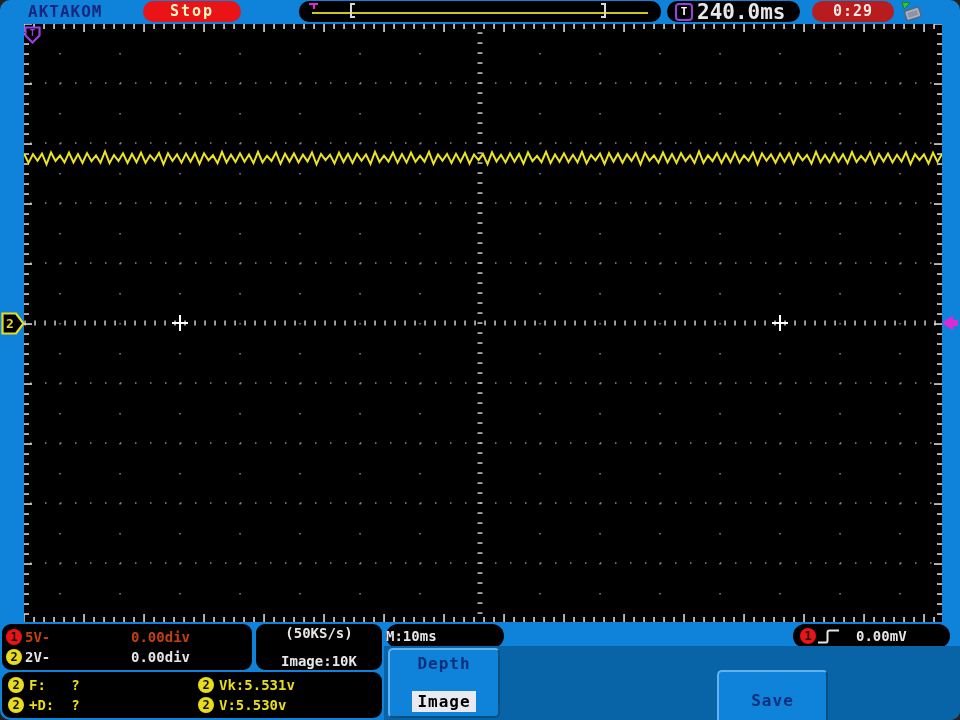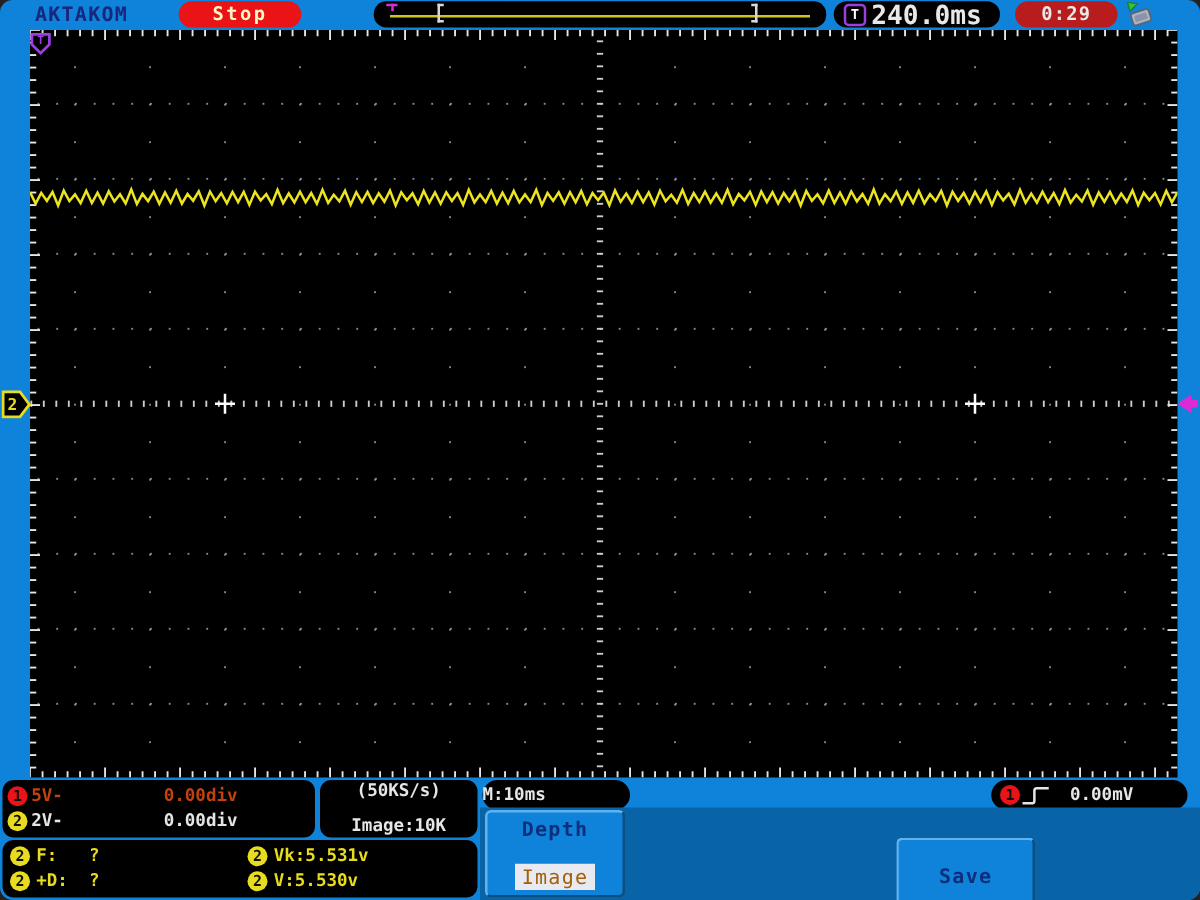--- a/index.html
+++ b/index.html
@@ -49,21 +49,21 @@
   .trig-pill .lvl{color:#e6e6e6;font-size:14px;font-weight:bold;margin-left:14px;}
   .meas-pill{left:2px;top:672px;width:380px;height:46px;border-radius:9px;padding:5px 6px;
              display:grid;grid-template-columns:190px 1fr;row-gap:4px;align-items:center;}
   .mcell{display:flex;align-items:center;gap:5px;color:#e8dc1e;font-size:14px;font-weight:bold;}
   .mtxt{white-space:pre;}
   
   .menu{position:absolute;left:384px;top:646px;width:576px;height:74px;background:#0864a6;}
   .btn{position:absolute;background:#0f82da;border:2px solid;border-color:#62b2ef #094f80 #094f80 #62b2ef;
        border-radius:5px;display:flex;flex-direction:column;align-items:center;justify-content:center;cursor:pointer;}
   .btn .lab{color:#0c2f7c;font-weight:bold;font-size:16px;letter-spacing:1px;}
-  .btn .selval{margin-top:18px;background:#e9e9f2;color:#a16207;font-weight:normal;font-size:16px;
+  .btn .selval{margin-top:18px;background:#e9e9f2;color:#000000;font-weight:bold;font-size:16px;
                padding:0 5px;line-height:21px;letter-spacing:1px;}
   .btn-type{left:4px;top:2px;width:108px;height:66px;}
   .btn-save{left:333px;top:4px;width:107px;height:57px;margin-top:20px;}
 </style>
 </head>
 <body>
 
 <div class="scope">
 
   <div class="brand">AKTAKOM</div>

